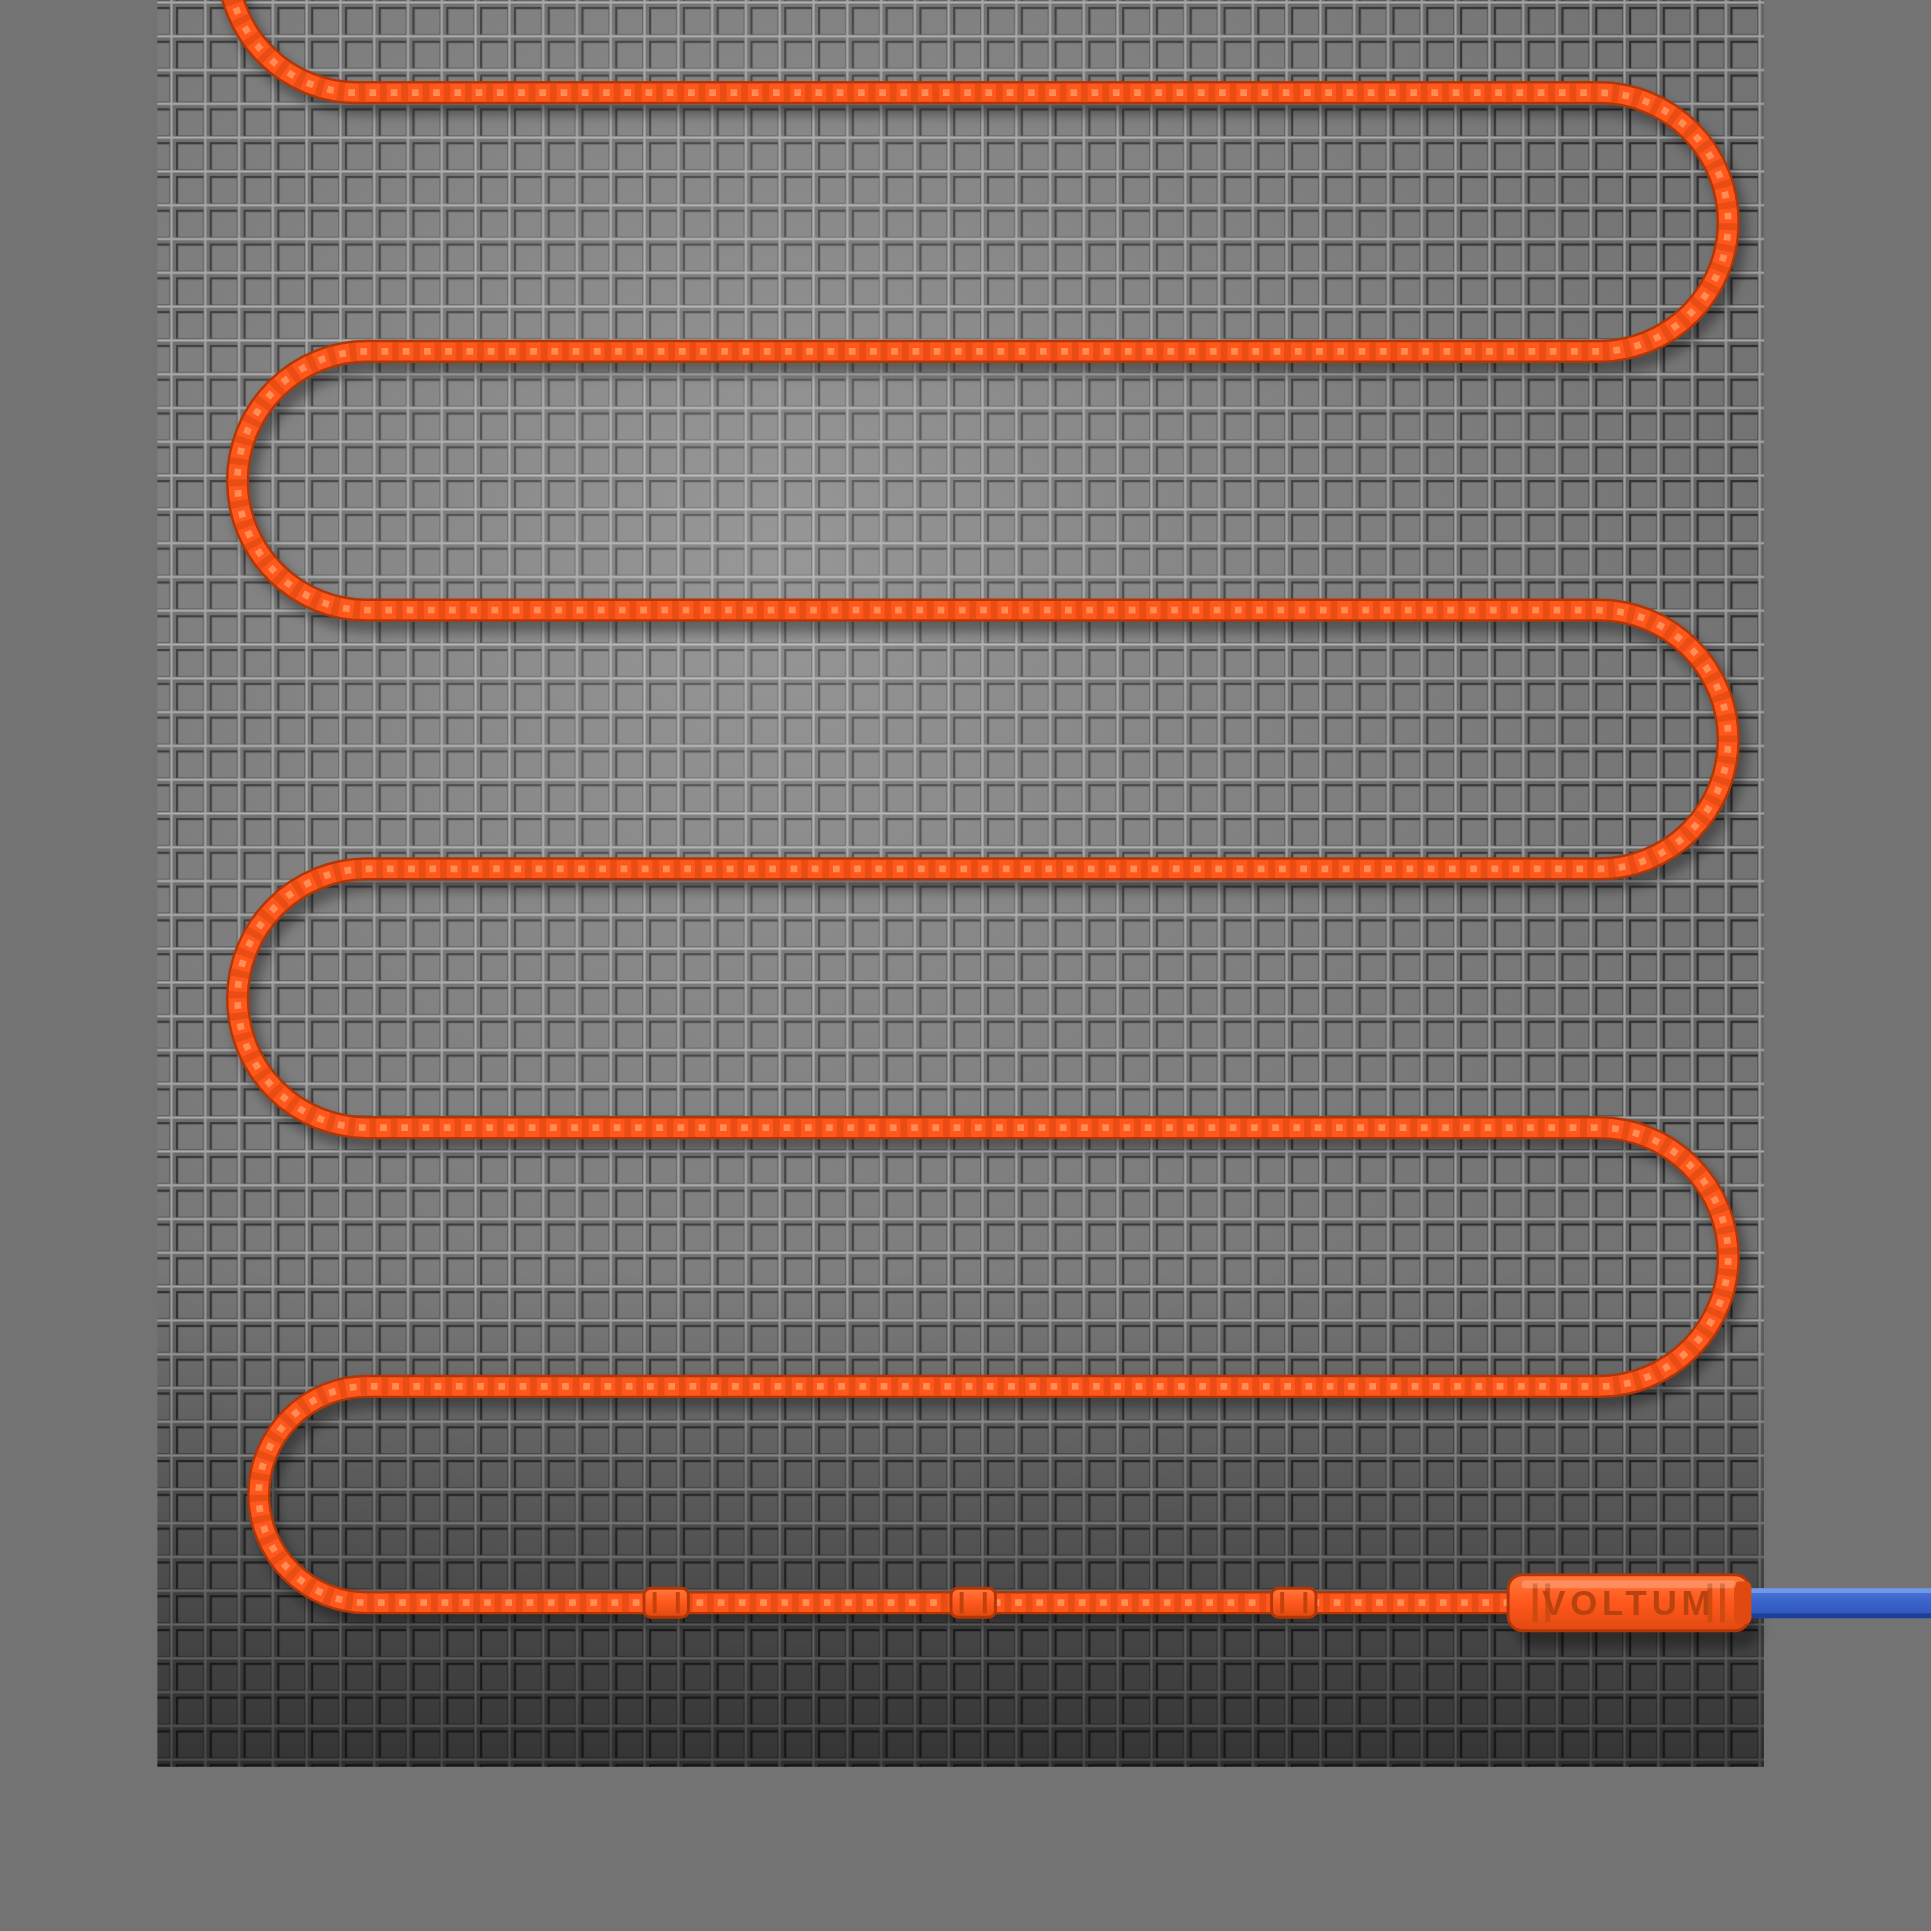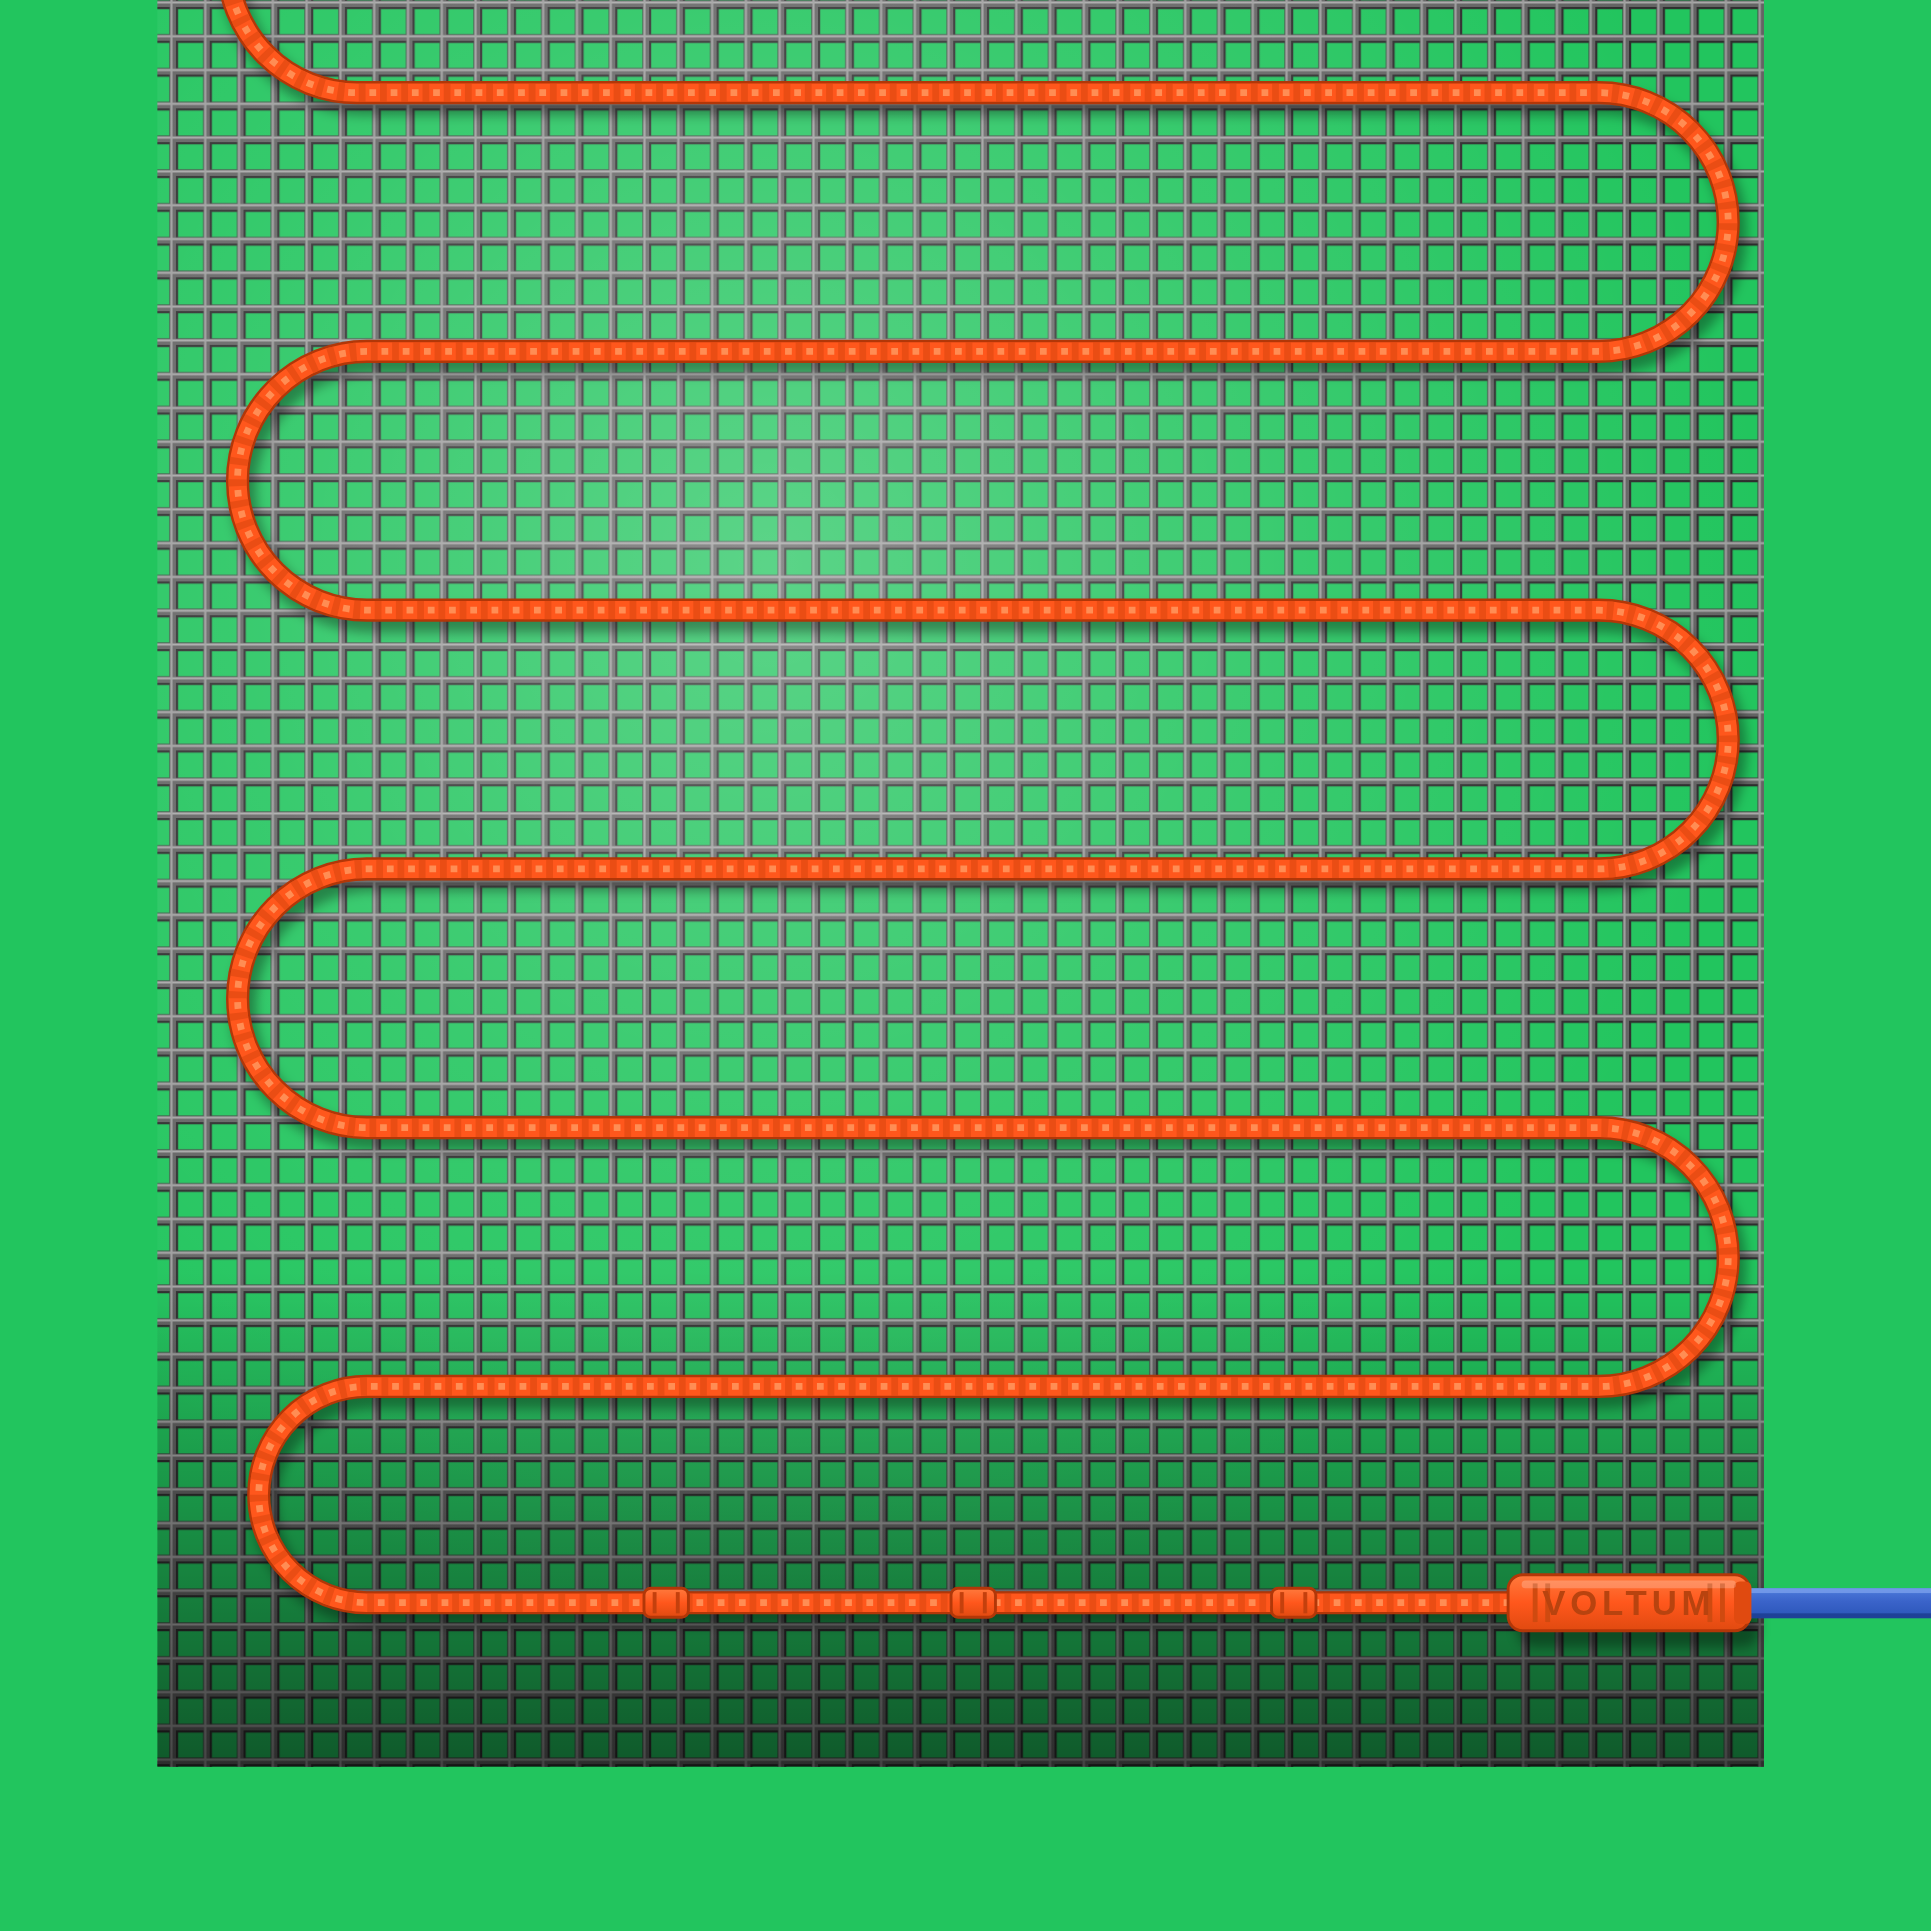--- a/index.html
+++ b/index.html
@@ -8,21 +8,21 @@
     background: #000000;
     width: 1931px;
     height: 1931px;
     overflow: hidden;
     font-family: "Liberation Sans", sans-serif;
   }
   #stage {
     position: relative;
     width: 1931px;
     height: 1931px;
-    background: #22c55e;
+    background: #737373;
     text-align: center;
   }
   svg { display: block; }
   .brand-text {
     font-family: "Liberation Sans", "DejaVu Sans", sans-serif;
     font-weight: bold;
     font-size: 36px;
     letter-spacing: 5px;
   }
 </style>

